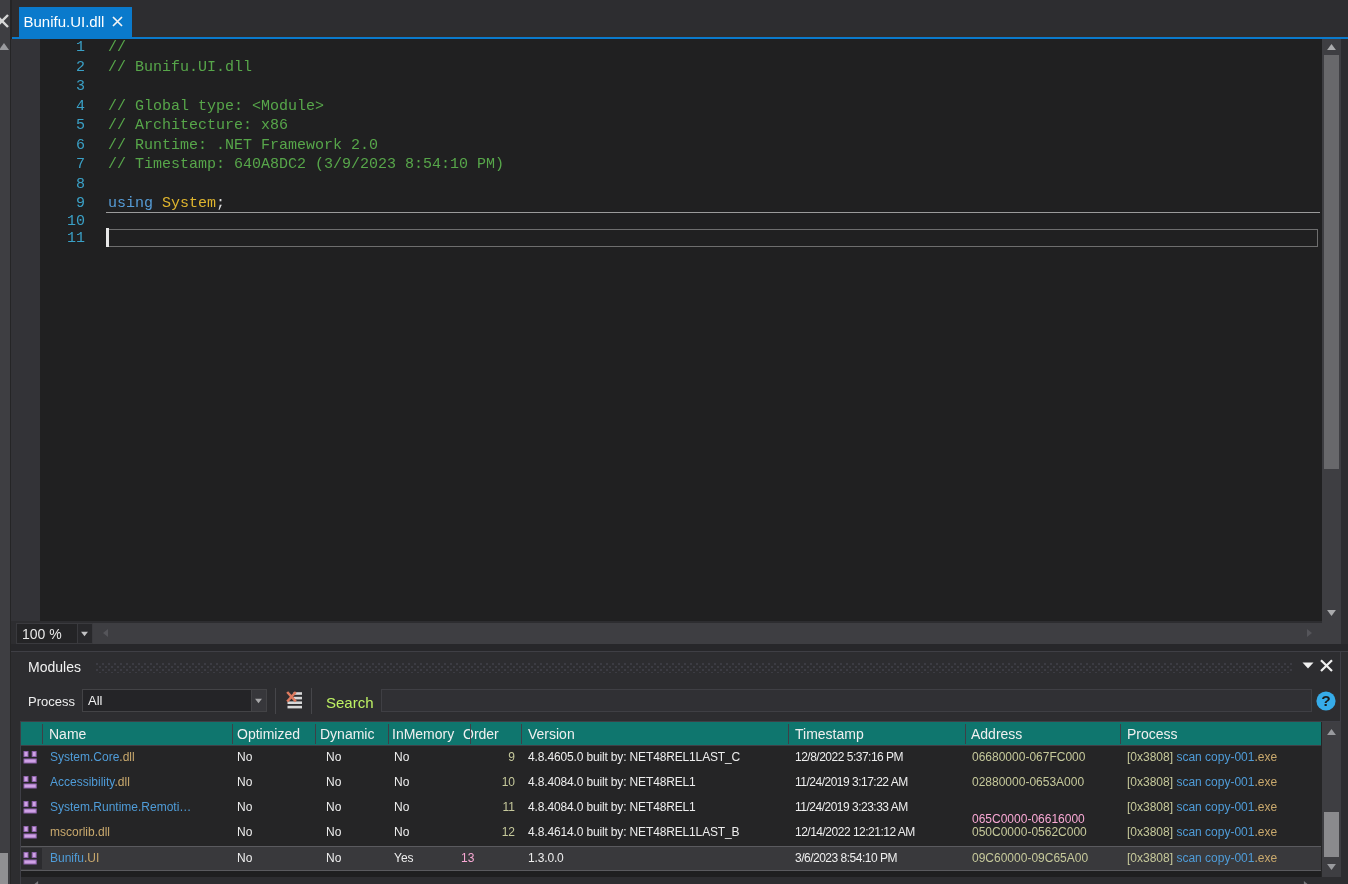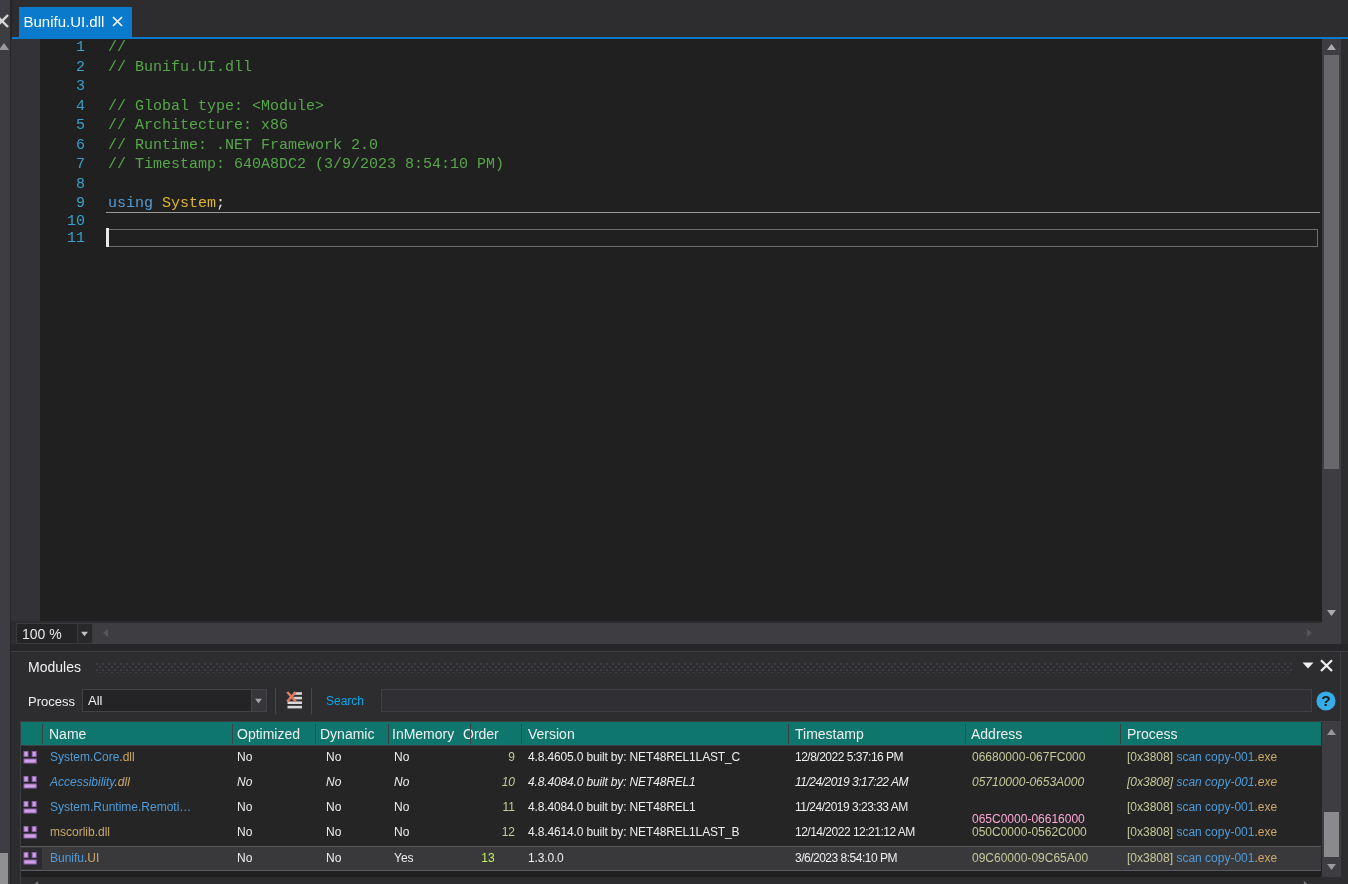--- a/index.html
+++ b/index.html
@@ -112,21 +112,21 @@
 <div class="abs" style="left:275px;top:688px;width:1px;height:26px;background:#46464a"></div>
 
 <svg class="abs" style="left:286px;top:691px" width="18" height="18" viewBox="0 0 18 18">
   <rect x="7.5" y="1.2" width="8.5" height="2.6" fill="#d8d8d8"></rect>
   <rect x="7.5" y="5.8" width="8.5" height="2.6" fill="#d8d8d8"></rect>
   <rect x="1.5" y="10.4" width="14.5" height="2.6" fill="#d8d8d8"></rect>
   <rect x="1.5" y="14.8" width="14.5" height="2.6" fill="#d8d8d8"></rect>
   <path d="M1.2 1 L9.8 10.5 M9.8 1 L1.2 10.5" stroke="#dd7a5f" stroke-width="2.6"></path>
 </svg>
 <div class="abs" style="left:311px;top:688px;width:1px;height:26px;background:#46464a"></div>
-<div class="abs" style="left:326px;top:694px;color:#0ea5e9;font-size:12px">Search</div>
+<div class="abs" style="left:326px;top:694px;color:#bef264;font-size:15px">Search</div>
 <div class="abs" style="left:381px;top:689px;width:931px;height:23px;background:#303034;border:1px solid #3f3f44"></div>
 
 <svg class="abs" style="left:1316px;top:691px" width="20" height="20" viewBox="0 0 20 20">
   <circle cx="10" cy="10" r="9.6" fill="#36ace9"></circle>
   <text x="10" y="15.2" font-size="15.5" font-weight="bold" fill="#1b1b1b" text-anchor="middle" font-family="Liberation Sans">?</text>
 </svg>
 <div class="abs" style="left:1340px;top:652px;width:1px;height:232px;background:#3f3f46"></div>
 
 <div class="abs" style="left:20px;top:721px;width:1321px;height:163px;background:#252526;border:1px solid #3f3f46;border-bottom:none"></div>
 
@@ -162,34 +162,34 @@
       <span style="position:absolute;left:29px;top:4px"><span style="color:#4f9cd8">System.Core</span><span style="color:#c9a96d">.dll</span></span>
       <span style="position:absolute;left:216px;top:4px">No</span>
       <span style="position:absolute;left:305px;top:4px">No</span>
       <span style="position:absolute;left:373px;top:4px">No</span>
       <span style="position:absolute;left:440px;top:4px;width:54px;text-align:right;color:#c6c99b">9</span>
       <span style="position:absolute;left:507px;top:4px;letter-spacing:-0.15px">4.8.4605.0 built by: NET48REL1LAST_C</span>
       <span style="position:absolute;left:774px;top:4px;letter-spacing:-0.5px">12/8/2022 5:37:16 PM</span>
       <span style="position:absolute;left:951px;top:4px;color:#c6c99b">06680000-067FC000</span>
       <span style="position:absolute;left:1106px;top:4px"><span style="color:#c6c99b">[0x3808]</span> <span style="color:#4f9cd8">scan copy-001</span><span style="color:#c9a96d">.exe</span></span>
     </div>
-    <div style="position:absolute;left:0;top:25px;width:1300px;height:25px;font-style:italic;">
+    <div style="position:absolute;left:0;top:25px;width:1300px;height:25px;">
       <svg style="position:absolute;left:1.5px;top:4px" width="15" height="15" viewBox="0 0 15 15">
    <rect x="1" y="1.5" width="4" height="5" fill="#cfa2e5" stroke="#8f63ad" stroke-width="1"></rect>
    <rect x="9.2" y="1.5" width="3.9" height="5" fill="#cfa2e5" stroke="#8f63ad" stroke-width="1"></rect>
    <rect x="1" y="9" width="12.2" height="4" fill="#cfa2e5" stroke="#8f63ad" stroke-width="1"></rect>
       </svg>
       <span style="position:absolute;left:29px;top:4px"><span style="color:#4f9cd8">Accessibility</span><span style="color:#c9a96d">.dll</span></span>
       <span style="position:absolute;left:216px;top:4px">No</span>
       <span style="position:absolute;left:305px;top:4px">No</span>
       <span style="position:absolute;left:373px;top:4px">No</span>
       <span style="position:absolute;left:440px;top:4px;width:54px;text-align:right;color:#c6c99b">10</span>
       <span style="position:absolute;left:507px;top:4px;letter-spacing:-0.15px">4.8.4084.0 built by: NET48REL1</span>
       <span style="position:absolute;left:774px;top:4px;letter-spacing:-0.5px">11/24/2019 3:17:22 AM</span>
-      <span style="position:absolute;left:951px;top:4px;color:#c6c99b">05710000-0653A000</span>
+      <span style="position:absolute;left:951px;top:4px;color:#c6c99b">02880000-0653A000</span>
       <span style="position:absolute;left:1106px;top:4px"><span style="color:#c6c99b">[0x3808]</span> <span style="color:#4f9cd8">scan copy-001</span><span style="color:#c9a96d">.exe</span></span>
     </div>
     <div style="position:absolute;left:0;top:50px;width:1300px;height:25px;">
       <svg style="position:absolute;left:1.5px;top:4px" width="15" height="15" viewBox="0 0 15 15">
    <rect x="1" y="1.5" width="4" height="5" fill="#cfa2e5" stroke="#8f63ad" stroke-width="1"></rect>
    <rect x="9.2" y="1.5" width="3.9" height="5" fill="#cfa2e5" stroke="#8f63ad" stroke-width="1"></rect>
    <rect x="1" y="9" width="12.2" height="4" fill="#cfa2e5" stroke="#8f63ad" stroke-width="1"></rect>
       </svg>
       <span style="position:absolute;left:29px;top:4px"><span style="color:#4f9cd8">System.Runtime.Remoti…</span></span>
       <span style="position:absolute;left:216px;top:4px">No</span>
@@ -221,21 +221,21 @@
       <div style="position:absolute;left:0px;top:1px;width:21px;height:21px;background:#2b2b2e"></div>
       <svg style="position:absolute;left:1.5px;top:4px" width="15" height="15" viewBox="0 0 15 15">
    <rect x="1" y="1.5" width="4" height="5" fill="#cfa2e5" stroke="#8f63ad" stroke-width="1"></rect>
    <rect x="9.2" y="1.5" width="3.9" height="5" fill="#cfa2e5" stroke="#8f63ad" stroke-width="1"></rect>
    <rect x="1" y="9" width="12.2" height="4" fill="#cfa2e5" stroke="#8f63ad" stroke-width="1"></rect>
       </svg>
       <span style="position:absolute;left:29px;top:4px"><span style="color:#4f9cd8">Bunifu</span><span style="color:#c9a96d">.UI</span></span>
       <span style="position:absolute;left:216px;top:4px">No</span>
       <span style="position:absolute;left:305px;top:4px">No</span>
       <span style="position:absolute;left:373px;top:4px">Yes</span>
-      <span style="position:absolute;left:440px;top:4px;width:54px;text-align:center;color:#bef264">13</span>
+      <span style="position:absolute;left:440px;top:4px;width:54px;text-align:left;color:#f9a8d4">13</span>
       <span style="position:absolute;left:507px;top:4px;letter-spacing:-0.15px">1.3.0.0</span>
       <span style="position:absolute;left:774px;top:4px;letter-spacing:-0.5px">3/6/2023 8:54:10 PM</span>
       <span style="position:absolute;left:951px;top:4px;color:#c6c99b">09C60000-09C65A00</span>
       <span style="position:absolute;left:1106px;top:4px"><span style="color:#c6c99b">[0x3808]</span> <span style="color:#4f9cd8">scan copy-001</span><span style="color:#c9a96d">.exe</span></span>
     </div>
   </div>
 
 <div class="abs" style="left:1322px;top:722px;width:19px;height:155px;background:#3e3e42"></div>
 <svg class="abs" style="left:1326px;top:728px" width="11" height="8" viewBox="0 0 12 9">
     <path d="M6 1 L11 8 L1 8 Z" fill="#999a9e"></path>

